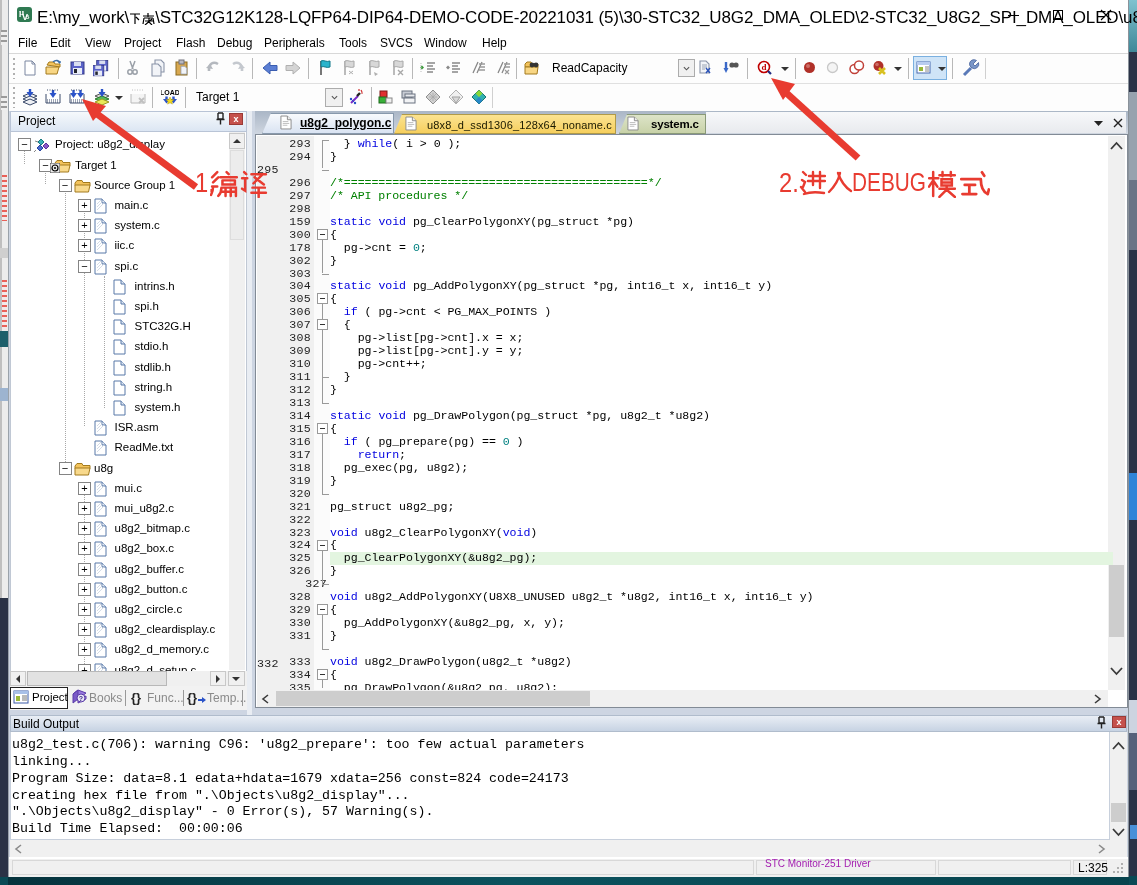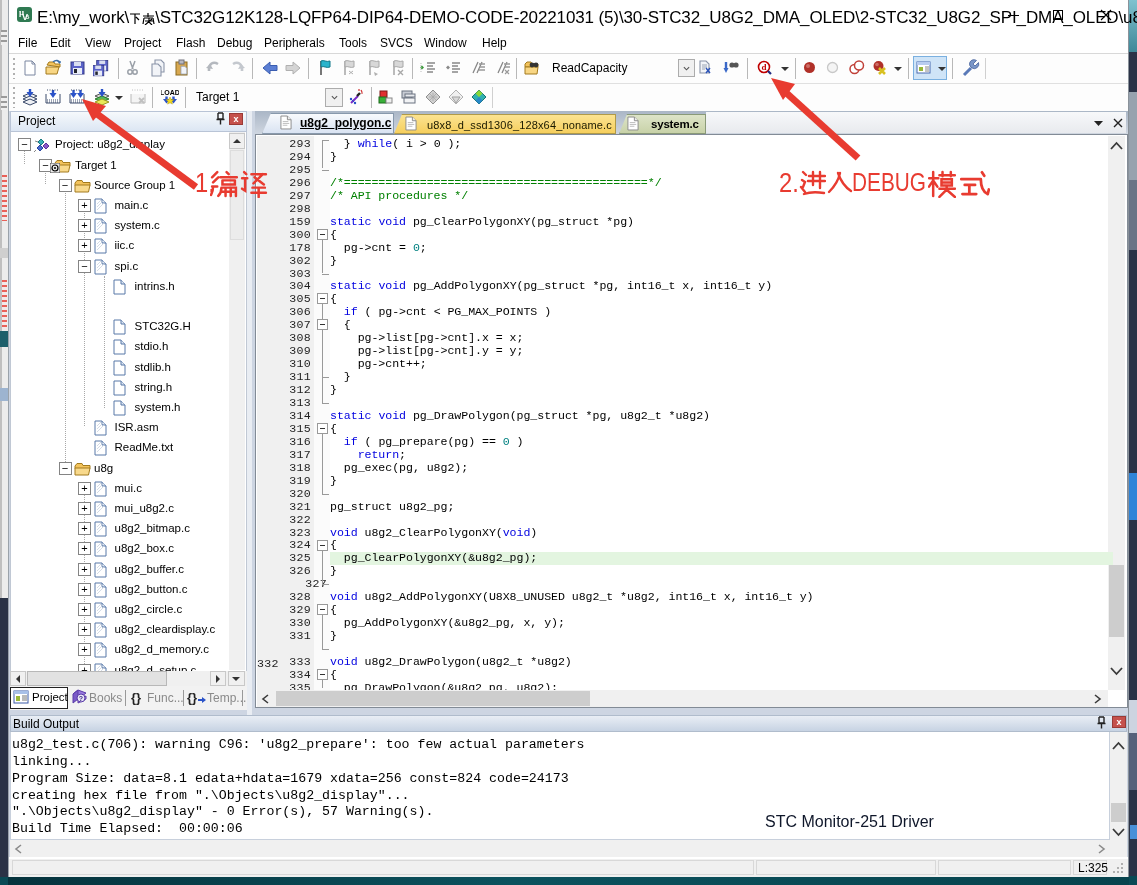--- a/index.html
+++ b/index.html
@@ -449,20 +449,27 @@
         </svg></span>
 <span class="lbl" style="left:104.5px">spi.c</span>
 </div>
 <div class="tree-row" style="top:144.70000000000002px">
 <span class="a" style="left:103px;top:2px"><svg width="13" height="16" viewBox="0 0 13 16">
           <path d="M1 1h7l4 4v10H1z" fill="#fff" stroke="#5878a8"></path>
           <path d="M8 1v4h4" fill="#dde6f2" stroke="#5878a8"></path>
         </svg></span>
 <span class="lbl" style="left:124.5px">intrins.h</span>
 </div>
+<div class="tree-row" style="top:164.9px">
+<span class="a" style="left:103px;top:2px"><svg width="13" height="16" viewBox="0 0 13 16">
+          <path d="M1 1h7l4 4v10H1z" fill="#fff" stroke="#5878a8"></path>
+          <path d="M8 1v4h4" fill="#dde6f2" stroke="#5878a8"></path>
+        </svg></span>
+<span class="lbl" style="left:124.5px">spi.h</span>
+</div>
 <div class="tree-row" style="top:185.1px">
 <span class="a" style="left:103px;top:2px"><svg width="13" height="16" viewBox="0 0 13 16">
           <path d="M1 1h7l4 4v10H1z" fill="#fff" stroke="#5878a8"></path>
           <path d="M8 1v4h4" fill="#dde6f2" stroke="#5878a8"></path>
         </svg></span>
 <span class="lbl" style="left:124.5px">STC32G.H</span>
 </div>
 <div class="tree-row" style="top:205.3px">
 <span class="a" style="left:103px;top:2px"><svg width="13" height="16" viewBox="0 0 13 16">
           <path d="M1 1h7l4 4v10H1z" fill="#fff" stroke="#5878a8"></path>
@@ -666,21 +673,21 @@
   </svg>
 <div class="a" style="left:255px;top:134px;width:873px;height:574px;border:1px solid #828b96;background:#fff"></div>
 <div class="a" style="left:257px;top:136px;width:57px;height:554px;background:#f0f0f0"></div>
 <div class="a" style="left:314px;top:136px;width:16px;height:554px;background:#fbfbfb"></div>
 <div class="a" style="left:330px;top:552.4px;width:778px;height:13px;background:#e3f5e0"></div>
 <div class="a" style="left:257px;top:136px;width:851px;height:554px;overflow:hidden">
 <div class="cl" style="top:2.00px;left:0;width:54px;text-align:right;color:#1e1e1e;letter-spacing:0.3px">293</div>
 <div class="cl" style="top:2.00px;left:73px;color:#000">  } <span class="k">while</span>( i &gt; 0 );</div>
 <div class="cl" style="top:14.95px;left:0;width:54px;text-align:right;color:#1e1e1e;letter-spacing:0.3px">294</div>
 <div class="cl" style="top:14.95px;left:73px;color:#000">}</div>
-<div class="cl" style="top:27.90px;left:0;width:54px;text-align:right;color:#1e1e1e;letter-spacing:0.3px">295</div>
+<div class="cl" style="top:27.90px;left:0;width:54px;text-align:left;color:#1e1e1e;letter-spacing:0.3px">295</div>
 <div class="cl" style="top:40.85px;left:0;width:54px;text-align:right;color:#1e1e1e;letter-spacing:0.3px">296</div>
 <div class="cl" style="top:40.85px;left:73px;color:#000"><span class="cm">/*============================================*/</span></div>
 <div class="cl" style="top:53.80px;left:0;width:54px;text-align:right;color:#1e1e1e;letter-spacing:0.3px">297</div>
 <div class="cl" style="top:53.80px;left:73px;color:#000"><span class="cm">/* API procedures */</span></div>
 <div class="cl" style="top:66.75px;left:0;width:54px;text-align:right;color:#1e1e1e;letter-spacing:0.3px">298</div>
 <div class="cl" style="top:79.70px;left:0;width:54px;text-align:right;color:#1e1e1e;letter-spacing:0.3px">159</div>
 <div class="cl" style="top:79.70px;left:73px;color:#000"><span class="k">static</span> <span class="k">void</span> pg_ClearPolygonXY(pg_struct *pg)</div>
 <div class="cl" style="top:92.65px;left:0;width:54px;text-align:right;color:#1e1e1e;letter-spacing:0.3px">300</div>
 <div class="cl" style="top:92.65px;left:73px;color:#000">{</div>
 <div class="cl" style="top:105.60px;left:0;width:54px;text-align:right;color:#1e1e1e;letter-spacing:0.3px">178</div>
@@ -828,21 +835,21 @@
 <div class="a" style="left:10px;top:840px;width:1117px;height:17px;background:#f0f0f0"></div>
 <svg class="a" style="left:14px;top:844px" width="8" height="10">
     <path d="M7 1L2 5l5 4" stroke="#8a8a8a" stroke-width="1.6" fill="none"></path>
   </svg>
 <svg class="a" style="left:1098px;top:844px" width="8" height="10">
     <path d="M1 1l5 4-5 4" stroke="#8a8a8a" stroke-width="1.6" fill="none"></path>
   </svg>
 <div class="a" style="left:9px;top:858px;width:1119px;height:19px;background:#f0f0f0;border-top:1px solid #fff"></div>
 <div class="sb-box" style="left:12px;width:742px"></div>
 <div class="sb-box" style="left:756px;width:180px"></div>
-<div class="a" style="left:765px;top:813px;font-size:16px;color:#0f172a">STC Monitor-251 Driver</div>
+<div class="a" style="left:765px;top:858px;font-size:10px;color:#a21caf">STC Monitor-251 Driver</div>
 <div class="sb-box" style="left:938px;width:133px"></div>
 <div class="sb-box" style="left:1073px;width:34px"></div>
 <div class="a" style="left:1078px;top:861px;font-size:12px;color:#000">L:325</div>
 <svg class="a" style="left:1113px;top:863px" width="12" height="12">
     <g fill="#b0b0b0">
       <rect x="8" y="0" width="2" height="2"></rect>
       <rect x="4" y="4" width="2" height="2"></rect>
       <rect x="8" y="4" width="2" height="2"></rect>
       <rect x="0" y="8" width="2" height="2"></rect>
       <rect x="4" y="8" width="2" height="2"></rect>

